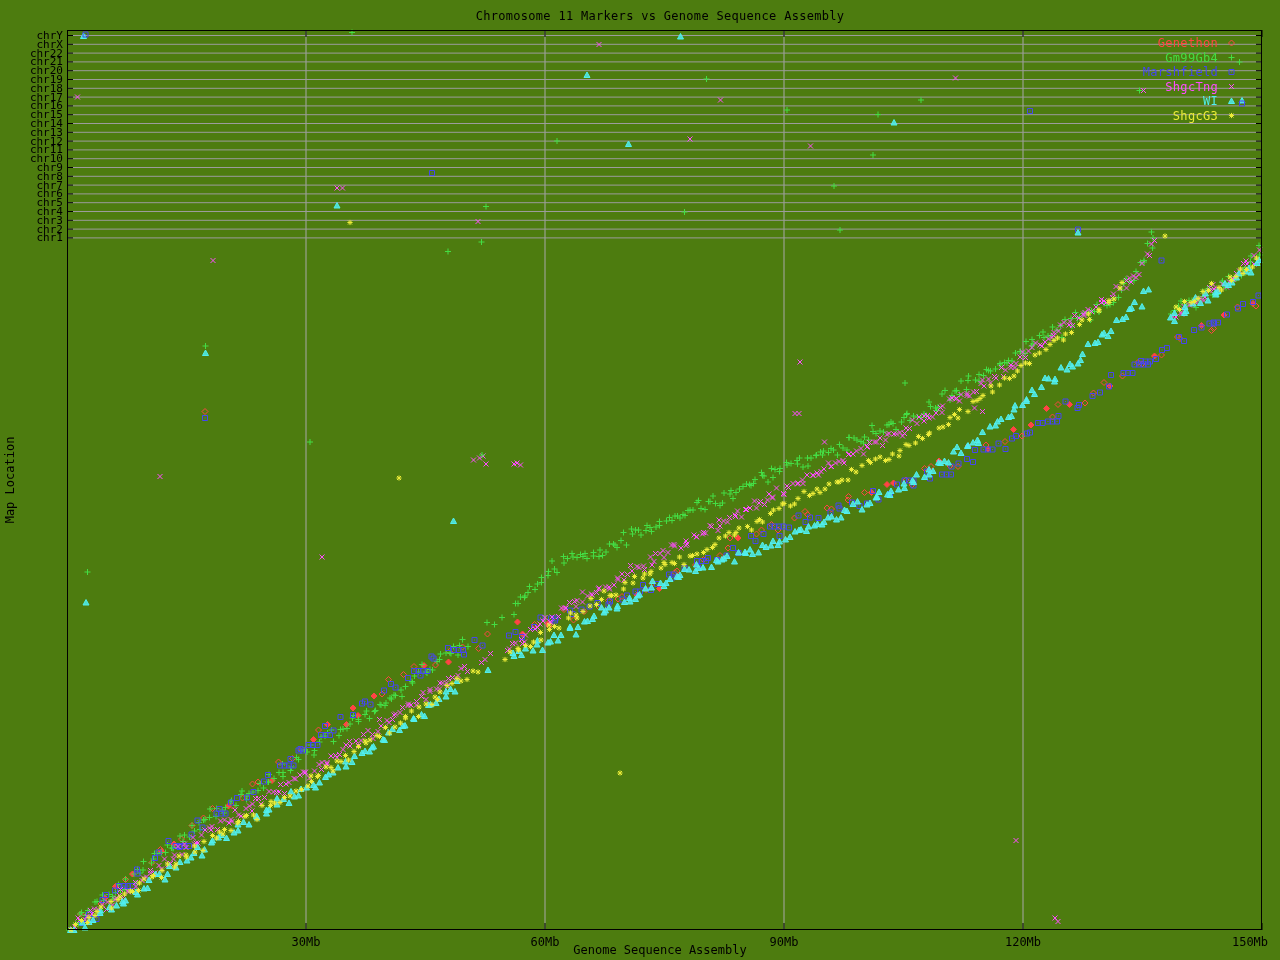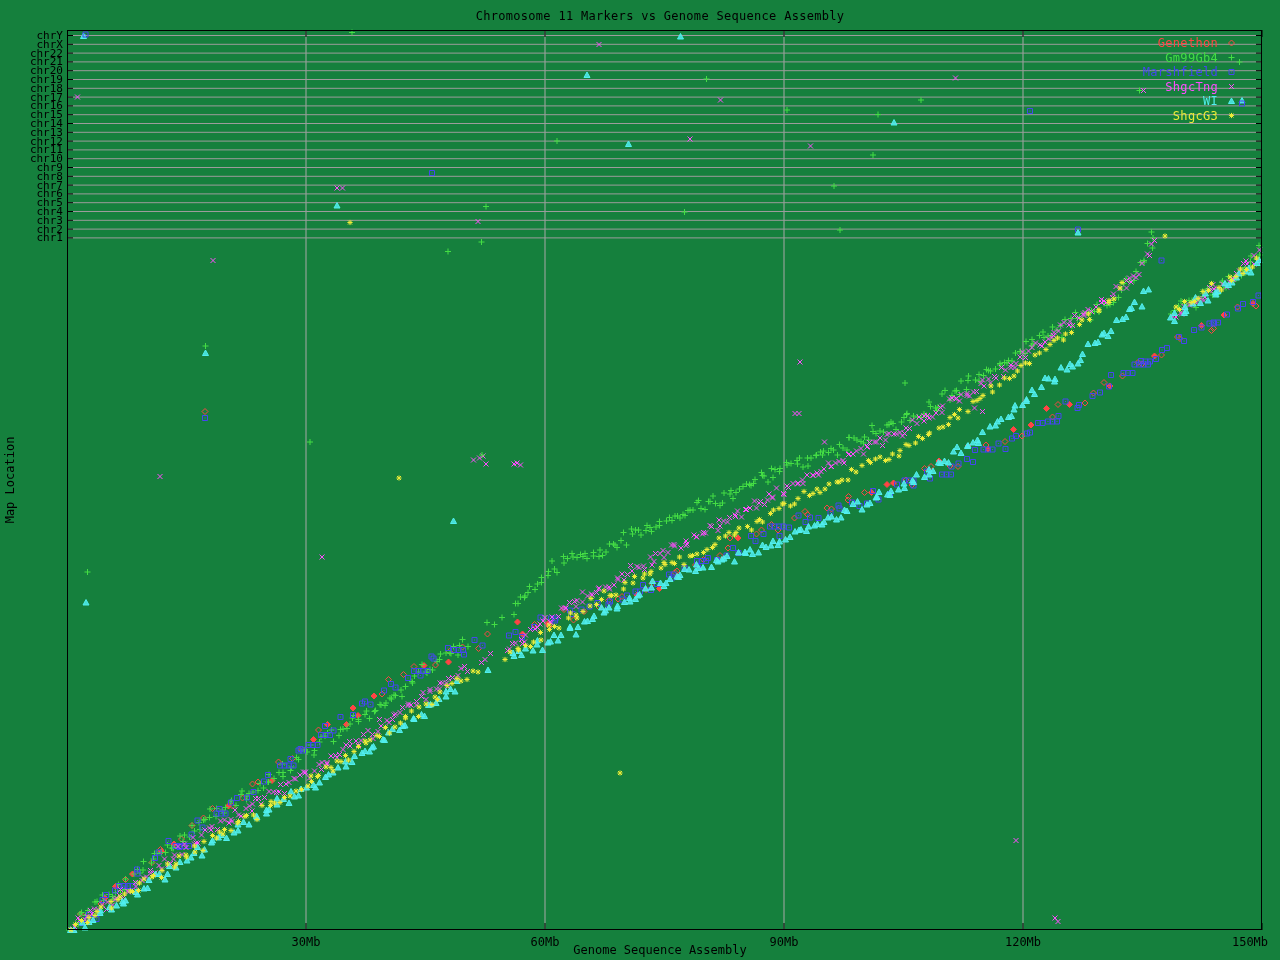--- a/index.html
+++ b/index.html
@@ -1,16 +1,16 @@
 <!DOCTYPE html>
 <html><head>
 <meta charset="utf-8">
 <style>
   html,body{margin:0;padding:0;background:#fff;}
-  .stage{position:relative;width:1280px;height:960px;background:#15803d;overflow:hidden;}
+  .stage{position:relative;width:1280px;height:960px;background:#4d7c0f;overflow:hidden;}
   svg text{font-family:"DejaVu Sans Mono","Liberation Mono",monospace;fill:#000;}
   .title-text{font-size:12px;letter-spacing:0.3px;}
   .axis-label{font-size:12px;}
   .tick-label{font-size:12px;}
   .row-label{font-size:11px;}
   .legend-label{font-size:12px;letter-spacing:0.3px;}
 </style>
 </head>
 <body>
 

